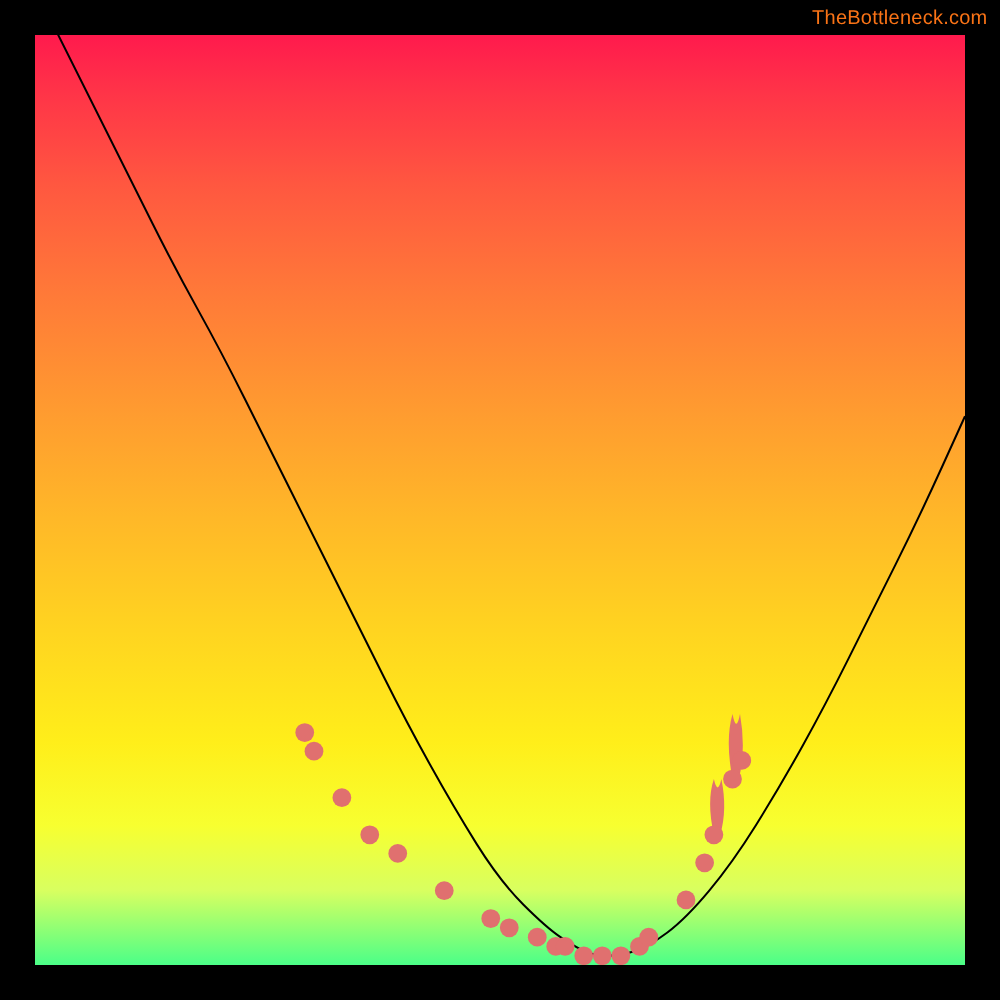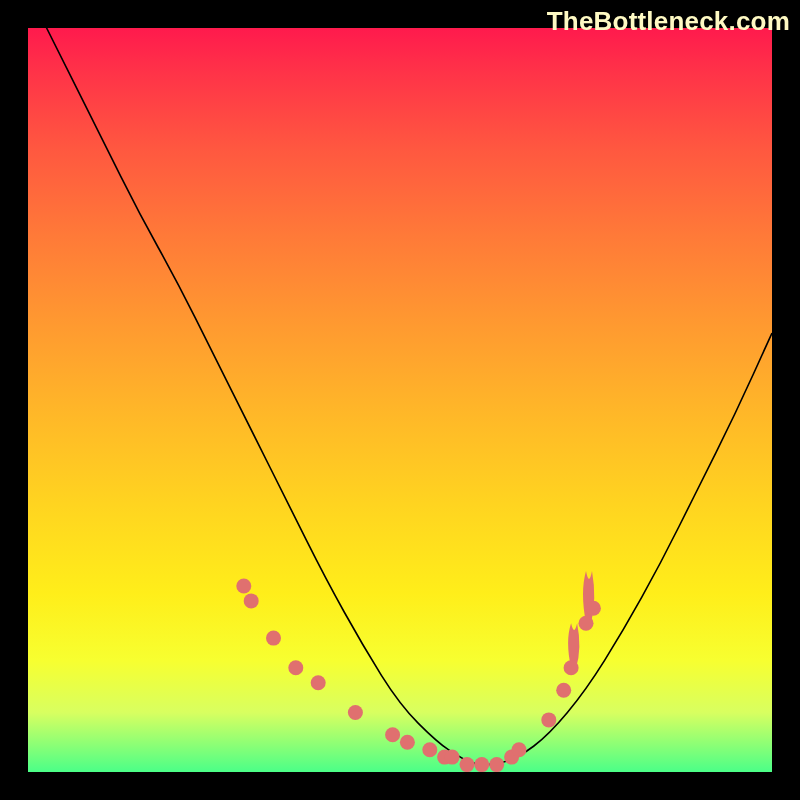--- a/index.html
+++ b/index.html
@@ -27,23 +27,23 @@
       #ffd420 64%,
       #ffee1a 76%,
       #f7ff30 85%,
       #d8ff60 92%,
       #4bff88 100%);
   }
   .watermark {
     position: absolute;
     top: 6px;
     right: 10px;
-    color: #fef9c3;
-    font-size: 26px;
-    font-weight: bold;
+    color: #f97316;
+    font-size: 16px;
+    font-weight: normal;
     letter-spacing: 0.2px;
   }
   svg.plot {
     position: absolute;
     left: 0;
     top: 0;
     width: 744px;
     height: 744px;
   }
   .curve {

